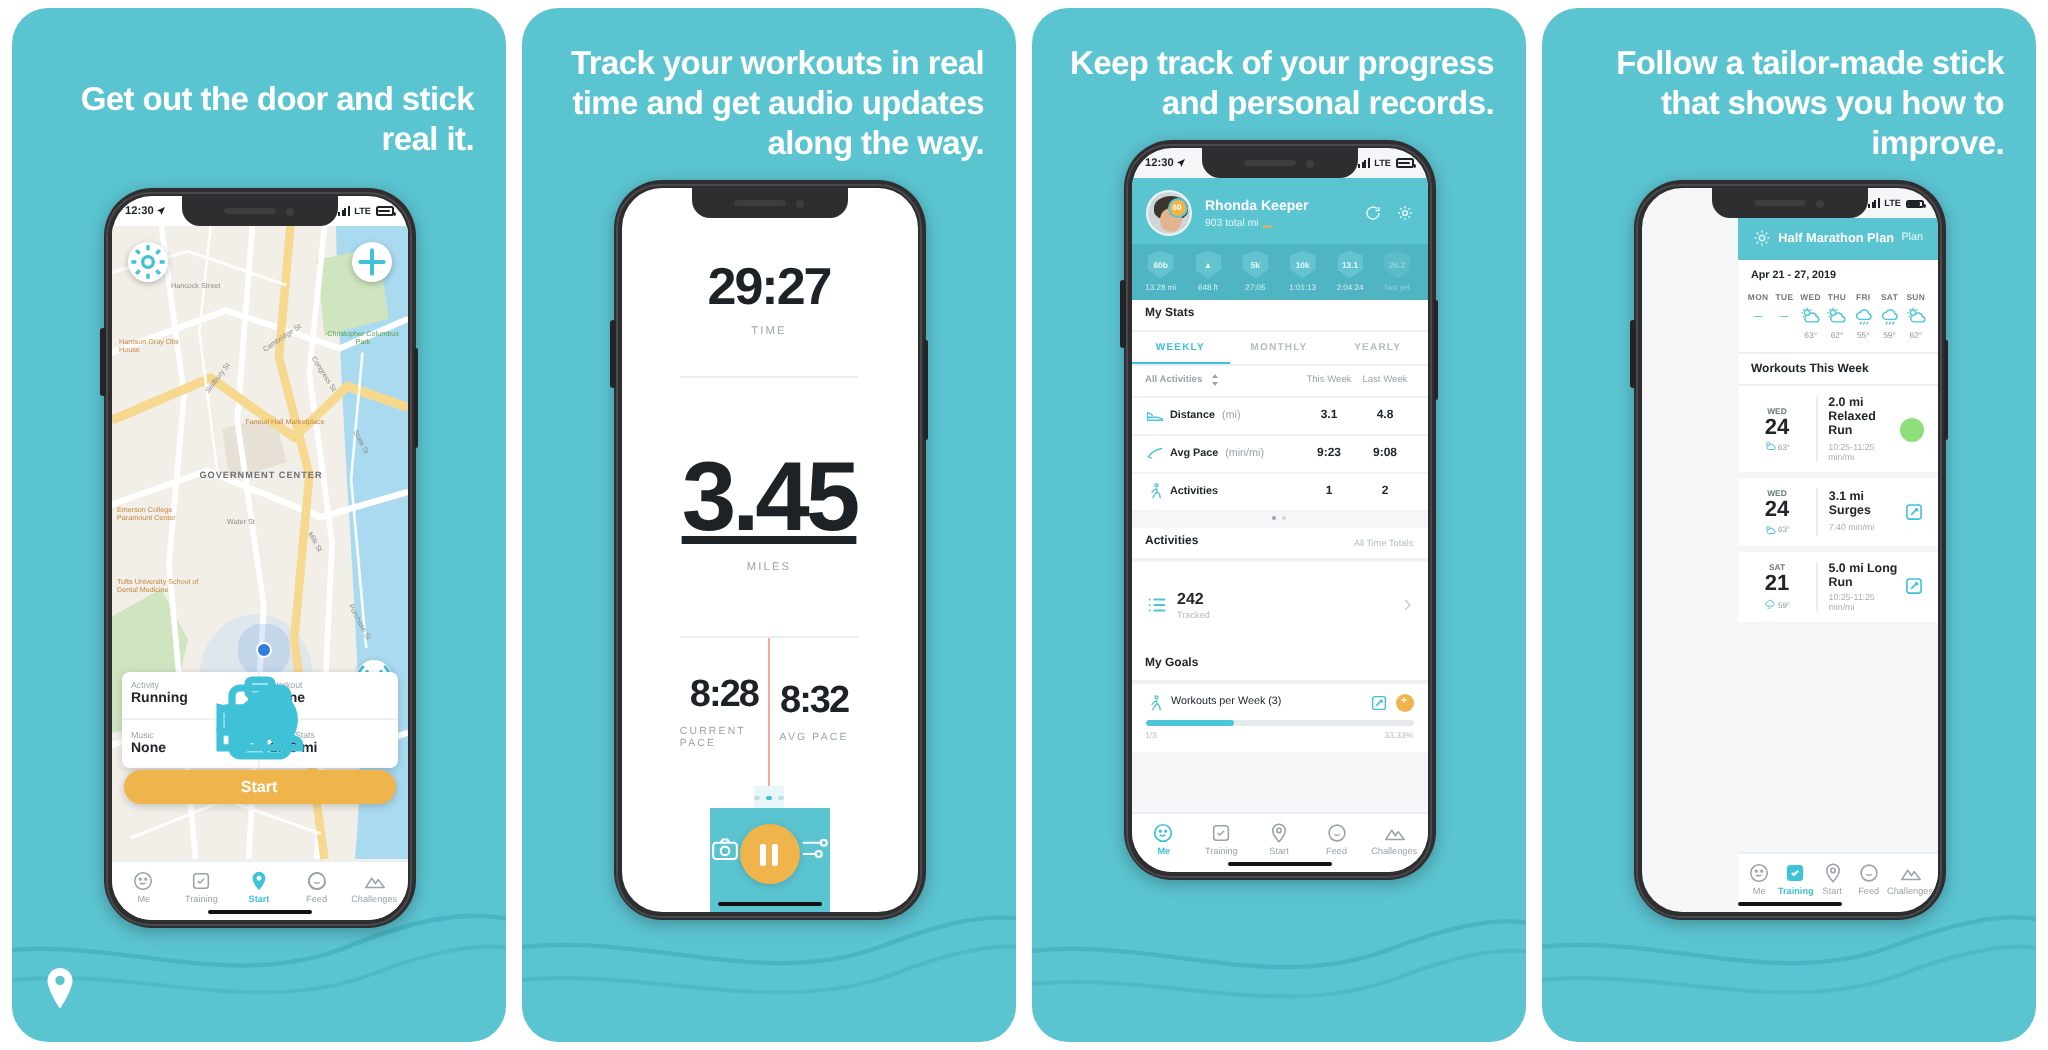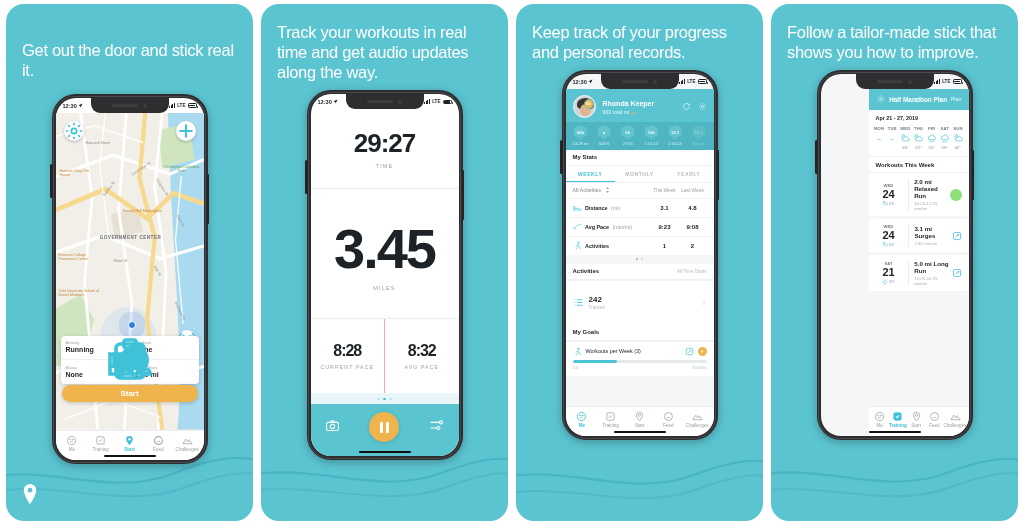--- a/index.html
+++ b/index.html
@@ -8,22 +8,22 @@
 
   .gallery { width:1024px; height:525px; display:flex; gap:8px; padding:4px 6px; }
   .panel {
     position:relative; flex:1 1 0; border-radius:18px; overflow:hidden;
     background:#5bc4d1;
   }
   .wave { position:absolute; left:-10%; width:120%; height:70px; pointer-events:none; }
   .wave svg { width:100%; height:100%; display:block; }
 
   .headline {
-    position:relative; z-index:3; color:#ffffff; text-align:left;
-    font-weight:normal; letter-spacing:-0.3px; line-height:1.22;
+    position:relative; z-index:3; color:#ffffff; text-align:right;
+    font-weight:bold; letter-spacing:-0.3px; line-height:1.22;
     padding:22px 16px 0 16px;
   }
   .p1 .headline { font-size:16.5px; padding-top:36px; }
   .p2 .headline, .p3 .headline, .p4 .headline { font-size:16.5px; padding-top:18px; }
 
   
   .phone-wrap { position:relative; z-index:3; display:flex; justify-content:center; }
   .phone {
     position:relative; width:156px; height:370px;
     background:#2e2e30; border-radius:24px;
@@ -104,32 +104,32 @@
   .ctrl-cell + .ctrl-cell { border-left:1px solid #eef1f2; }
   .ctrl-ic { width:12px; height:12px; flex:0 0 auto; color:#3fc2d8; }
   .ctrl-lbl { font-size:4.4px; color:#9aa3a8; line-height:1.3; }
   .ctrl-val { font-size:7px; color:#20262a; font-weight:bold; line-height:1.25; }
   .start-btn { position:absolute; left:6px; right:6px; bottom:28px; height:17px;
                background:#f0b44c; border-radius:9px; color:#fff; font-weight:bold;
                font-size:8px; display:flex; align-items:center; justify-content:center;
                box-shadow:0 1px 4px rgba(0,0,0,.2); }
 
   
-  .p2 .screen { background:#fff; }
+  .p2 .screen { background:#fff;align-items:center; }
   .metrics { flex:1 1 auto; display:flex; flex-direction:column; }
   .m-block { display:flex; flex-direction:column; align-items:center; justify-content:center; }
   .m-time { flex:0 0 80px; border-bottom:1px solid #eceff1; }
   .m-dist { flex:1 1 auto; border-bottom:1px solid #eceff1; }
   .m-pair { flex:0 0 74px; display:flex; }
   .m-pair .m-block { flex:1; }
   .m-pair .m-block + .m-block { border-left:1px solid #fca5a5; }
   .m-val { font-weight:bold; color:#1d2226; letter-spacing:-1px; }
   .m-time .m-val { font-size:26px; }
-  .m-dist .m-val { font-size:56px; letter-spacing:-2px; }
-  .m-pair .m-val { font-size:16px; }
+  .m-dist .m-val { font-size:49px; letter-spacing:-2px;text-decoration:underline; }
+  .m-pair .m-val { font-size:19px; }
   .m-lbl { font-size:5.6px; color:#9aa3a8; letter-spacing:1.1px; margin-top:4px; }
   .m-pair .m-lbl{ font-size:5.2px; }
   .dots { background:#e8f6f9; height:11px; display:flex; align-items:center; justify-content:center; gap:3.5px; }
   .dots i { width:2.6px; height:2.6px; border-radius:50%; background:#bcdfe7; display:block; }
   .dots i.on { background:#3fc2d8; }
   .runbar { background:#5bc4d1; flex:0 0 52px; display:flex; align-items:center;
             justify-content:space-around; padding-bottom:6px; }
   .pause-btn { width:30px; height:30px; border-radius:50%; background:#f0b44c;
                display:flex; align-items:center; justify-content:center; gap:2.5px;
                box-shadow:0 1px 4px rgba(0,0,0,.15); }

